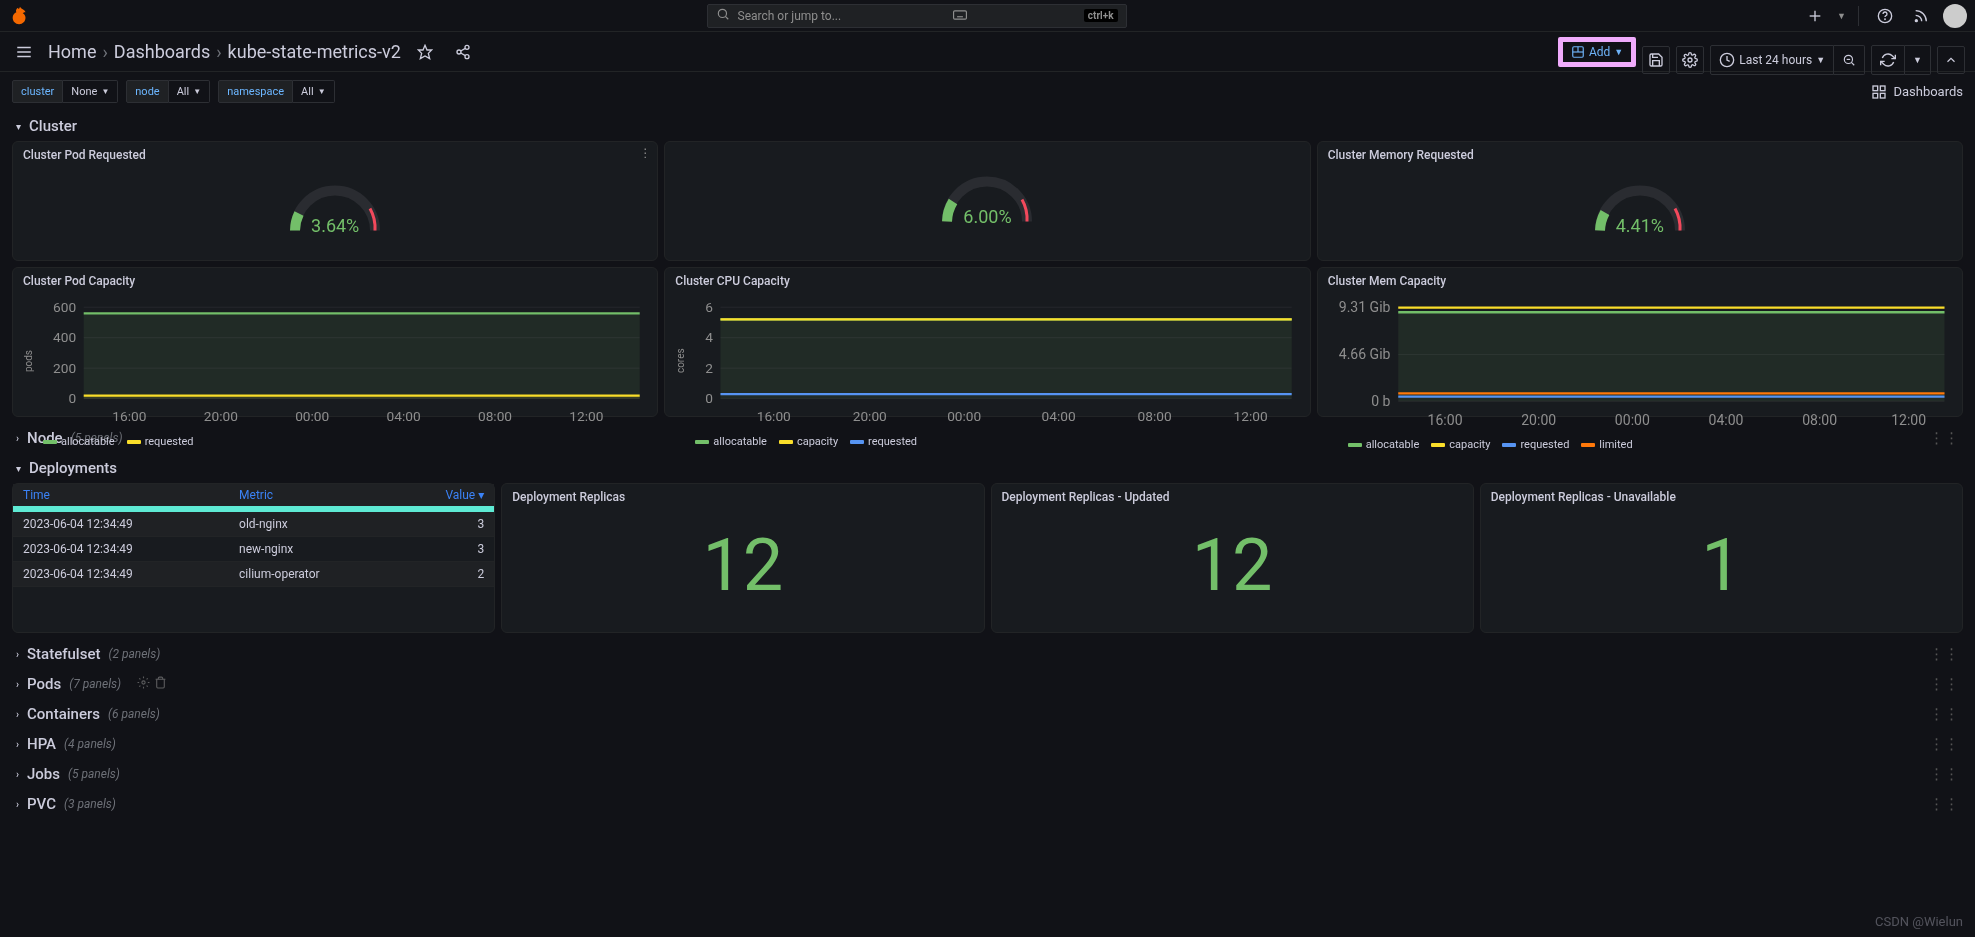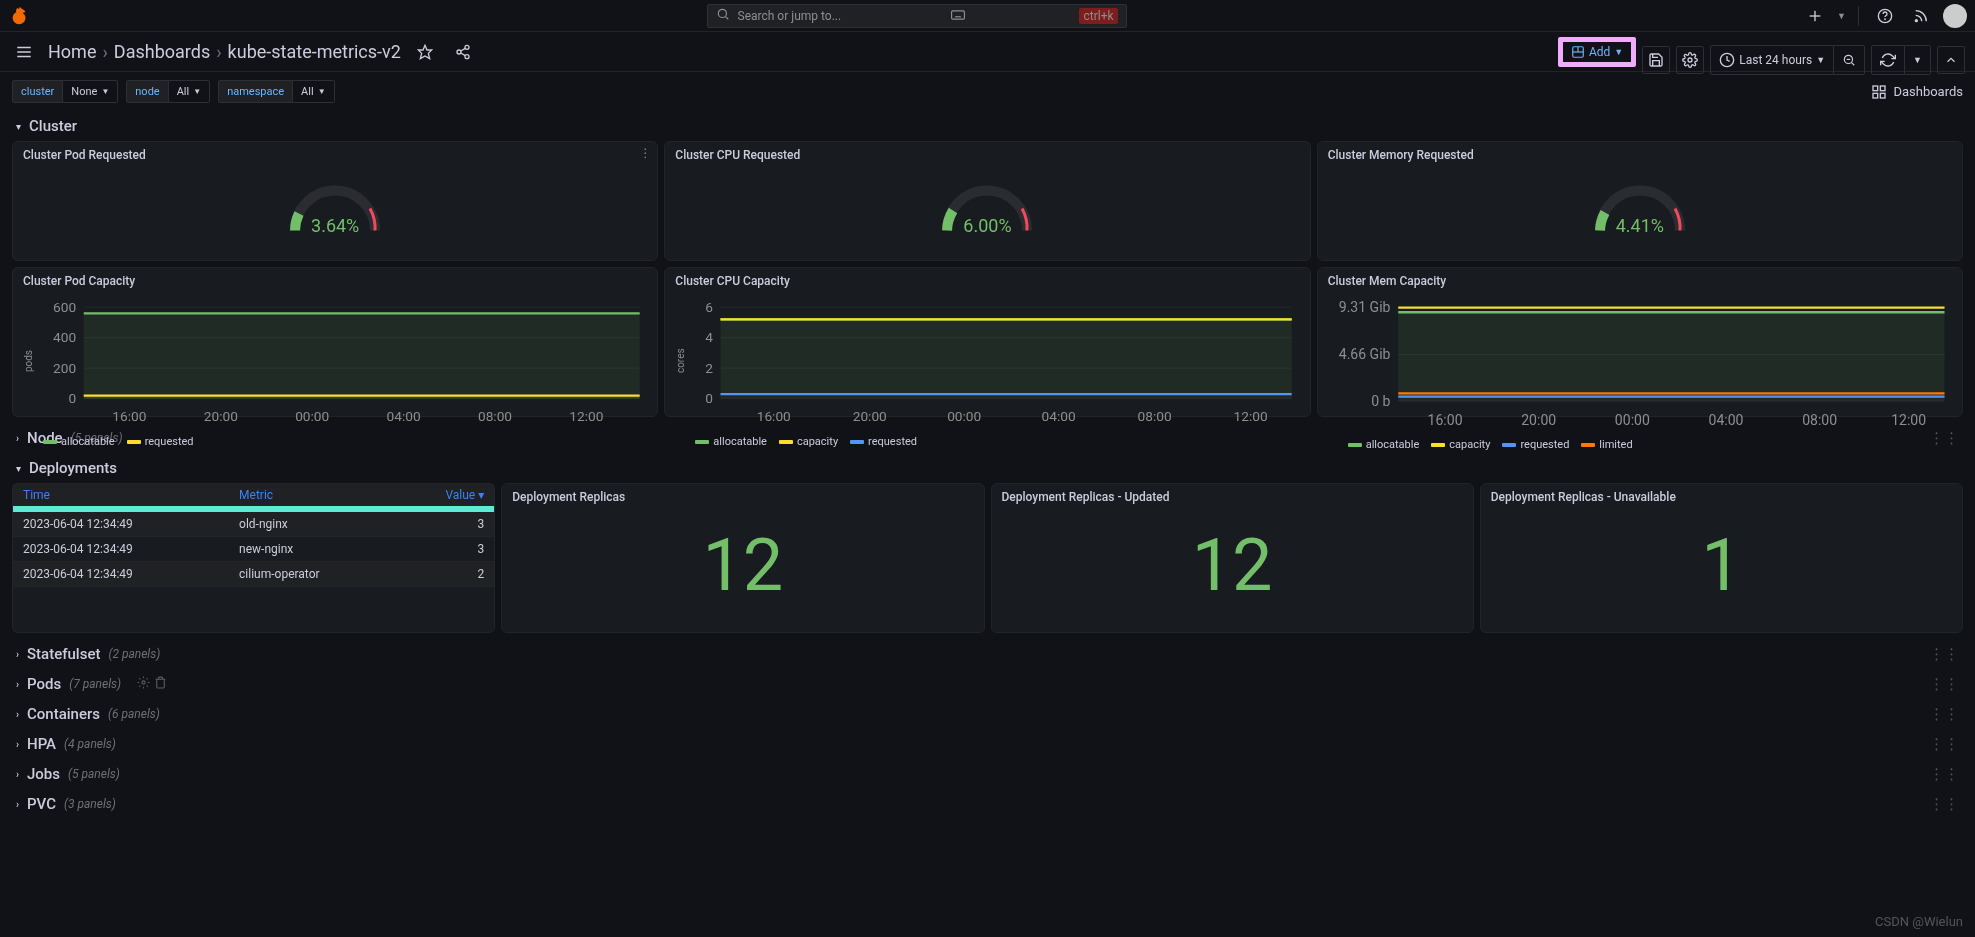--- a/index.html
+++ b/index.html
@@ -48,24 +48,25 @@
       border-radius: 2px;
       padding: 2px 8px;
       width: 420px;
       height: 24px;
       gap: 8px;
       color: #8e8e8e;
       margin: 0 auto;
     }
     .search-bar .kbd {
       margin-left: auto;
-      background: #7f1d1d;
+      background: #000000;
       padding: 1px 4px;
       border-radius: 2px;
-      font-size: 12px;
+      font-size: 10px;
+      font-weight: bold;
     }
     .icon-btn {
       width: 28px;
       height: 28px;
       display: flex;
       align-items: center;
       justify-content: center;
       color: #ccccdc;
       cursor: pointer;
       border-radius: 2px;
@@ -564,21 +565,20 @@
           <svg viewBox="0 0 100 55">
             <path d="M10 50 A40 40 0 0 1 90 50" stroke="#2a2c31" stroke-width="10" fill="none"></path>
             <path d="M10 50 A40 40 0 0 1 14 33" stroke="#73bf69" stroke-width="10" fill="none"></path>
             <path d="M85 28 A40 40 0 0 1 90 50" stroke="#f2495c" stroke-width="3" fill="none"></path>
           </svg>
           <div class="gauge-value">3.64%</div>
         </div>
       </div>
     </div>
     <div class="panel">
-      <span class="panel-title">Cluster CPU Requested</span>
       <div class="gauge-wrap">
         <div class="gauge">
           <svg viewBox="0 0 100 55">
             <path d="M10 50 A40 40 0 0 1 90 50" stroke="#2a2c31" stroke-width="10" fill="none"></path>
             <path d="M10 50 A40 40 0 0 1 16 30" stroke="#73bf69" stroke-width="10" fill="none"></path>
             <path d="M85 28 A40 40 0 0 1 90 50" stroke="#f2495c" stroke-width="3" fill="none"></path>
           </svg>
           <div class="gauge-value">6.00%</div>
         </div>
       </div>

